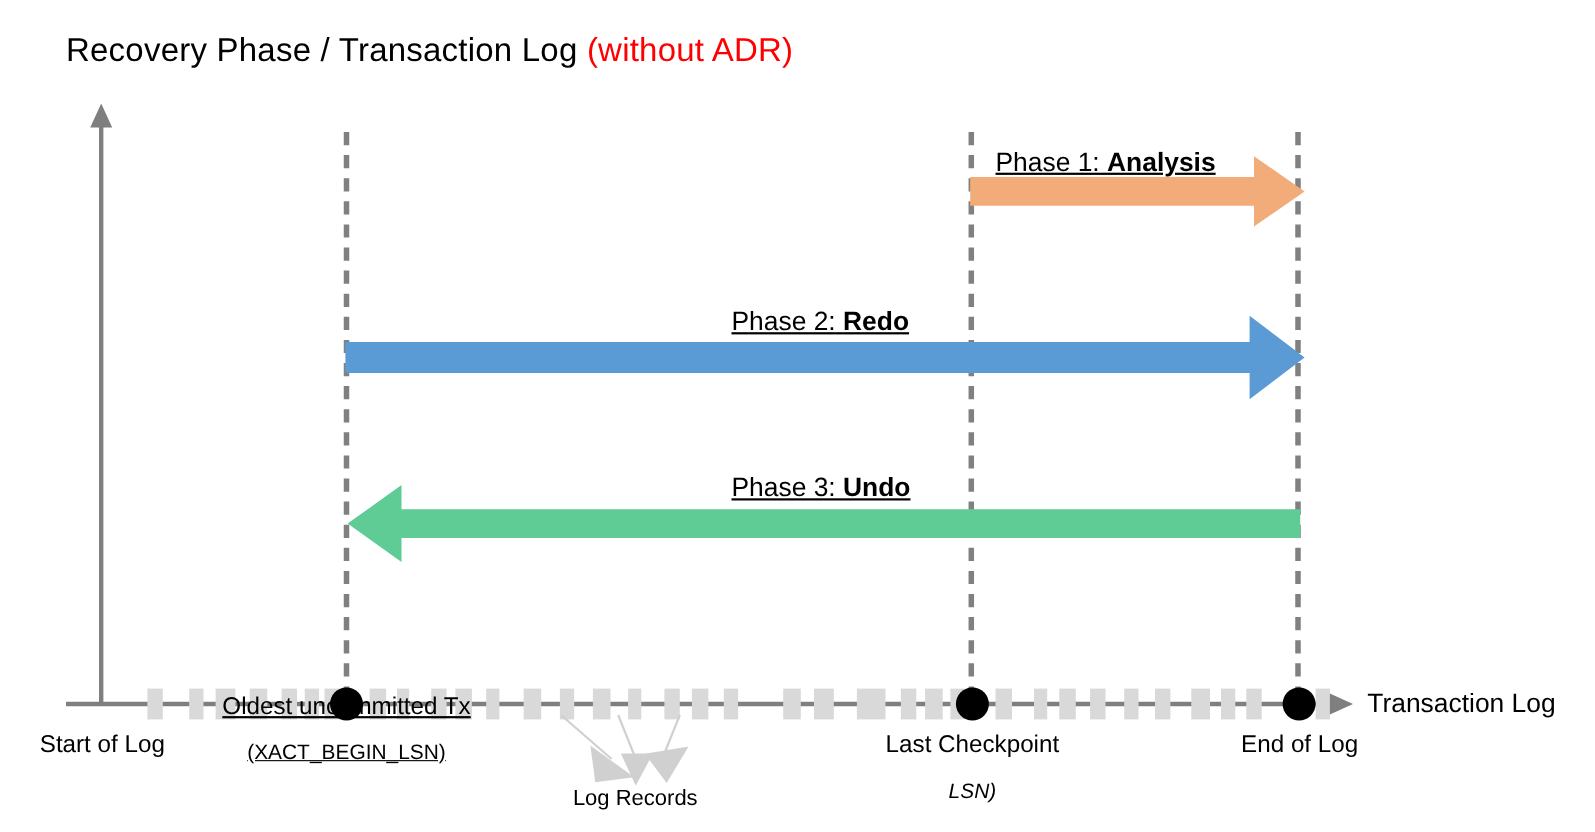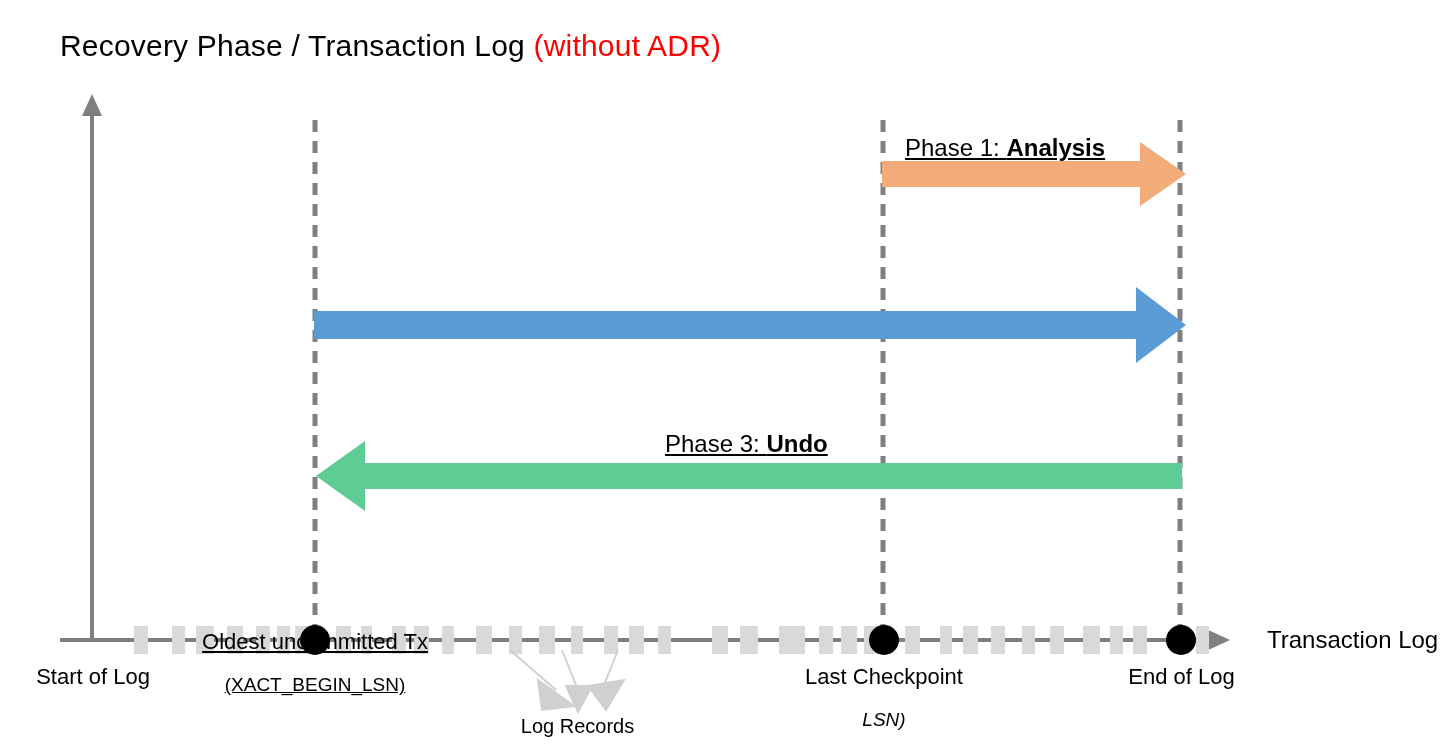--- a/index.html
+++ b/index.html
@@ -163,24 +163,25 @@
       <polygon points="538,680 574,706 542,710"></polygon>
       <line x1="562" y1="650" x2="578" y2="690"></line>
       <polygon points="566,686 592,686 578,712"></polygon>
       <line x1="618" y1="650" x2="602" y2="690"></line>
       <polygon points="588,686 624,680 606,710"></polygon>
     </g>
   </svg>
 
   <div class="abs phase-label" style="left:905px; top:133px;"><span>Phase 1: </span><span class="strong">Analysis</span></div>
 
+  <div class="abs phase-label" style="left:665px; top:278px;"><span>Phase 2: </span><span class="strong">Redo</span></div>
 
   <div class="abs phase-label" style="left:665px; top:429px;"><span>Phase 3: </span><span class="strong">Undo</span></div>
 
-  <div class="abs" id="axis-title" style="left:1243px; top:625px;margin-left:24px;">Transaction Log</div>
+  <div class="abs" id="axis-title" style="left:1243px; top:625px;">Transaction Log</div>
 
   <div class="abs axis-label" style="left:28px; top:663px; width:130px;">Start of Log</div>
 
   <div class="abs axis-label" style="left:155px; top:628px; width:320px;text-decoration:underline;">
     <span>Oldest uncommitted Tx</span>
     <span class="sub" style="font-style:normal;">(XACT_BEGIN_LSN)</span>
   </div>
 
   <div class="abs axis-label" style="left:766px; top:663px; width:236px;">
     <span>Last Checkpoint</span>

